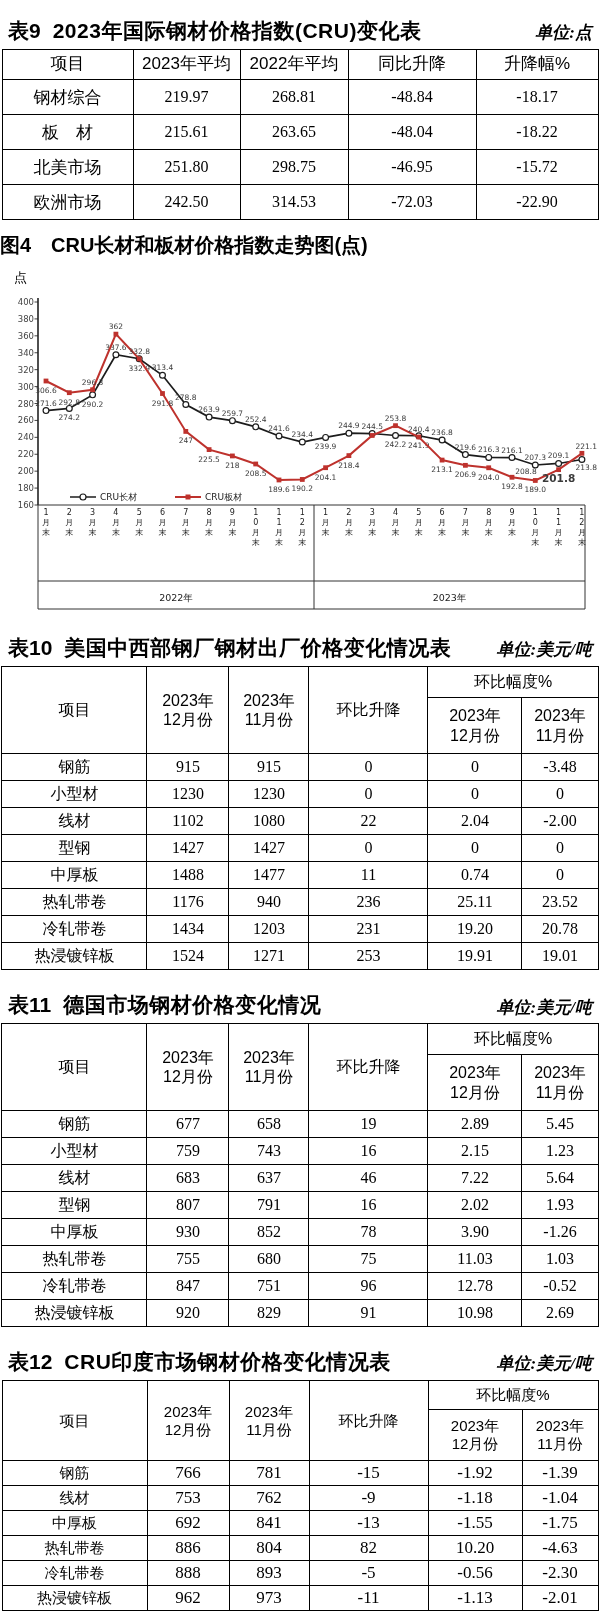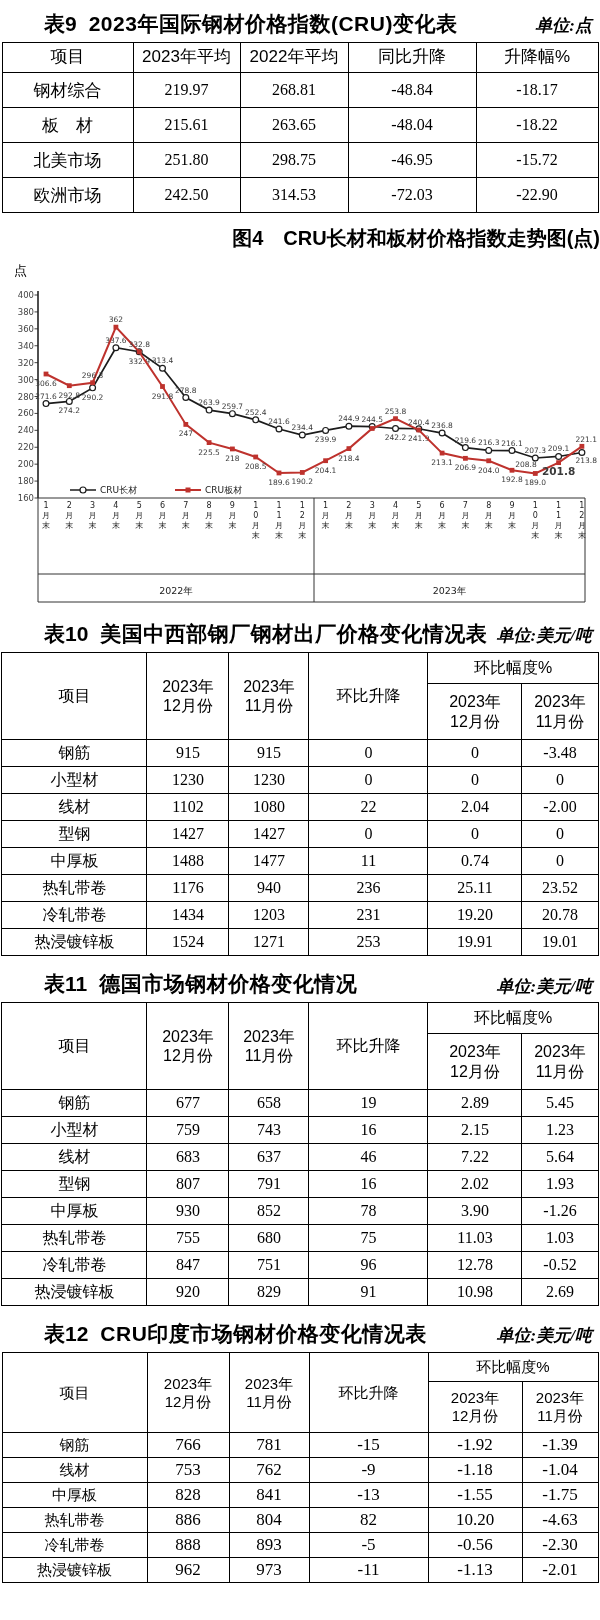--- a/index.html
+++ b/index.html
@@ -1,31 +1,31 @@
 <!DOCTYPE html>
 <html><head>
 <meta charset="utf-8">
 <style>
   html,body{margin:0;padding:0;background:#fff;}
   body{width:600px;color:#000;font-family:"Liberation Sans","DejaVu Sans",sans-serif;}
-  .ttl{display:flex;justify-content:space-between;align-items:baseline;padding:10px 8px 0 8px;margin-left:36px;}
+  .ttl{display:flex;justify-content:space-between;align-items:baseline;padding:17px 8px 0 8px;}
   .ttl .tnum{font-weight:bold;font-size:21px;margin-right:12px;}
   .ttl .tl{font-weight:bold;font-size:21px;letter-spacing:0.5px;}
   .unit{font-family:"Liberation Serif","DejaVu Serif",serif;font-style:italic;font-weight:bold;font-size:17px;white-space:nowrap;}
   table.grid{border-collapse:collapse;width:596px;margin:4px auto 0;table-layout:fixed;}
   .grid th,.grid td{border:1.5px solid #000;text-align:center;vertical-align:middle;padding:0;overflow:hidden;}
   .grid th{font-weight:normal;font-size:16px;line-height:1.2;}
   .grid td.item{font-size:16px;}
   .grid td.num{font-family:"Liberation Serif","DejaVu Serif",serif;font-size:16px;}
   table.table9 th{font-size:17px;}
   table.table9 td.item{font-size:17px;}
   table.table12 th{font-size:15px;}
   table.table12 td.item{font-size:15px;}
   table.table12 td.num{font-size:17px;}
-  .fig-title{text-align:right;font-weight:bold;font-size:20px;margin-top:12px;}
+  .fig-title{text-align:left;font-weight:bold;font-size:20px;margin-top:12px;}
   .ylab{font-size:13px;margin:10px 0 0 14px;}
   svg{display:block;}
   svg text{font-family:"DejaVu Sans","Liberation Sans",sans-serif;}
 </style>
 </head>
 <body>
 
 <div>
 
   <div class="ttl">
@@ -500,21 +500,21 @@
           <tr style="height: 25px;">
             <td class="item">线材</td>
             <td class="num">753</td>
             <td class="num">762</td>
             <td class="num">-9</td>
             <td class="num">-1.18</td>
             <td class="num">-1.04</td>
           </tr>
           <tr style="height: 25px;">
             <td class="item">中厚板</td>
-            <td class="num">828</td>
+            <td class="num">692</td>
             <td class="num">841</td>
             <td class="num">-13</td>
             <td class="num">-1.55</td>
             <td class="num">-1.75</td>
           </tr>
           <tr style="height: 25px;">
             <td class="item">热轧带卷</td>
             <td class="num">886</td>
             <td class="num">804</td>
             <td class="num">82</td>

